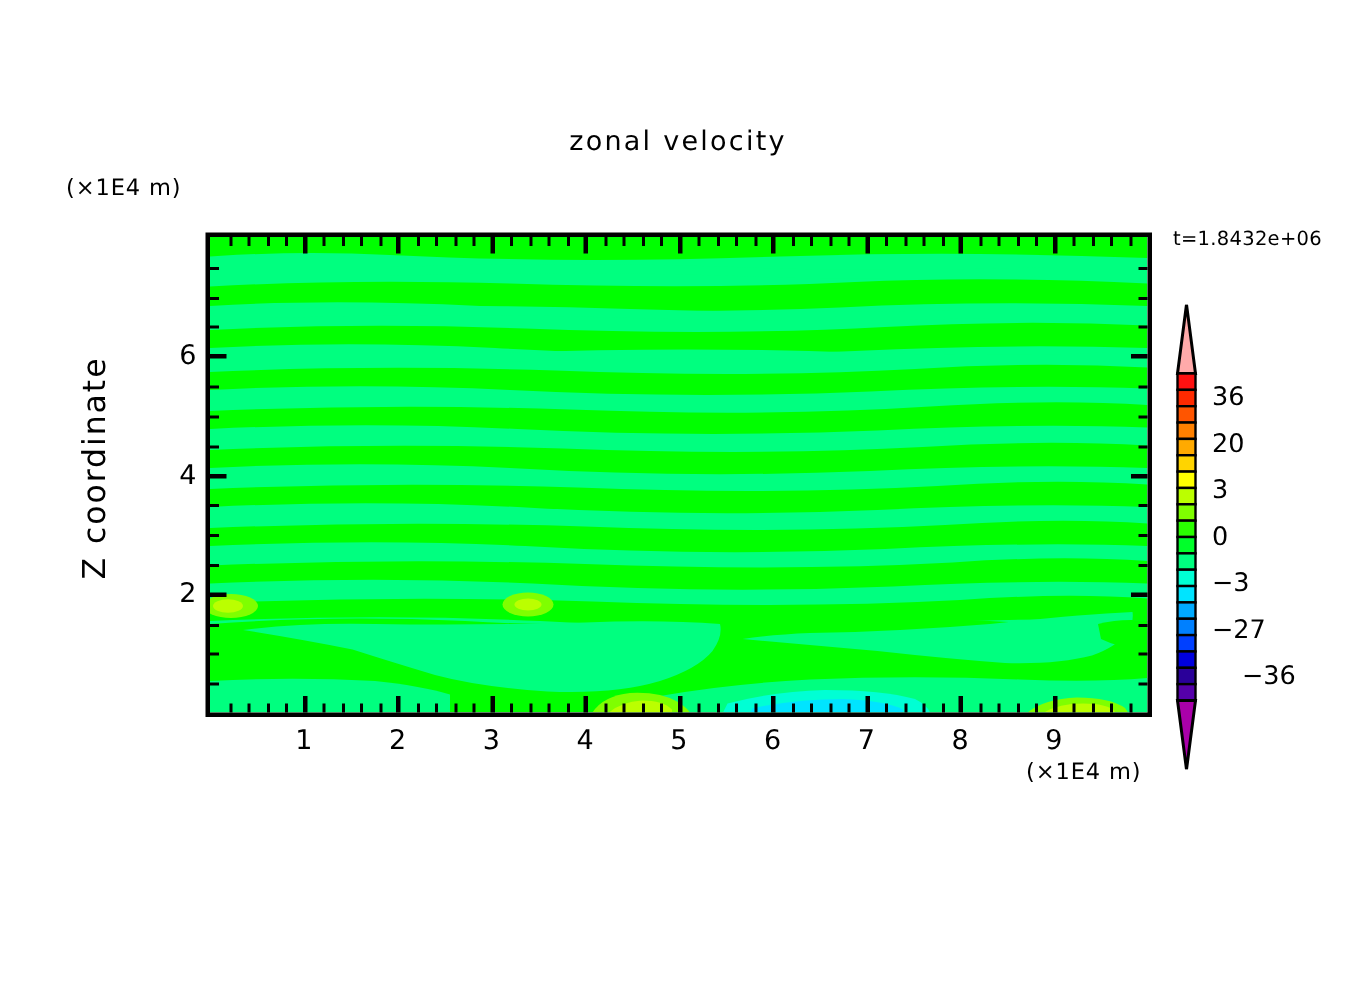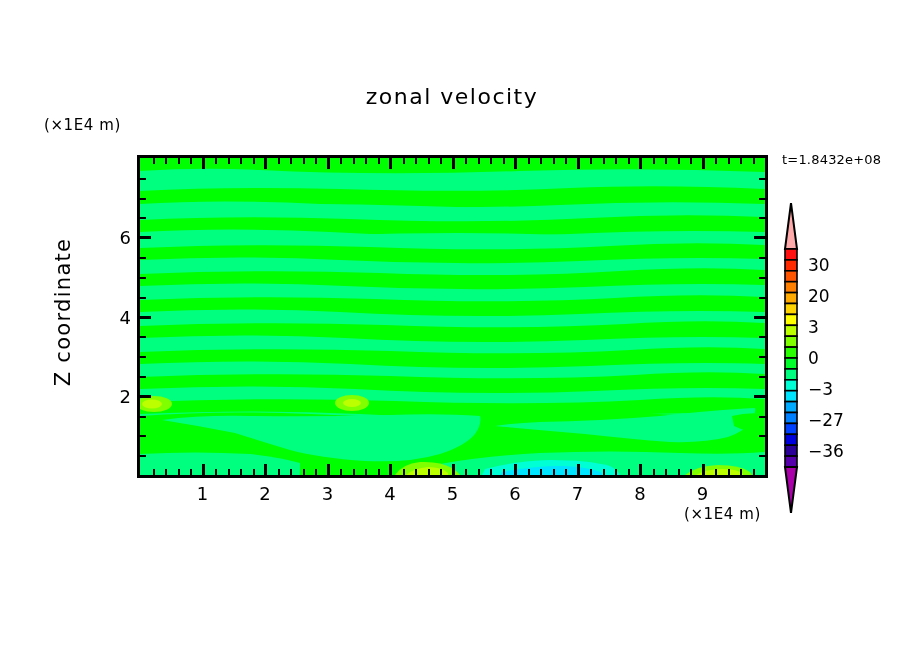--- a/index.html
+++ b/index.html
@@ -6,21 +6,21 @@
   body{
     width:904px;height:654px;position:relative;overflow:hidden;
     font-family:"DejaVu Sans", sans-serif;
     color:#000000;
   }
   .root{position:absolute;left:0;top:0;width:904px;height:654px;}
 
   
   .title{
     position:absolute;left:0;top:84px;width:904px;
-    text-align:center;font-size:22px;letter-spacing:1.5px;
+    text-align:center;font-size:18px;letter-spacing:1.5px;
     font-family:"DejaVu Sans", sans-serif;font-weight:400;
   }
   .units-top{
     position:absolute;left:44px;top:116px;font-size:15px;letter-spacing:.6px;
   }
   .units-bottom{
     position:absolute;left:684px;top:505px;font-size:15px;letter-spacing:.6px;
   }
   .tstamp{
     position:absolute;left:782px;top:152px;font-size:13px;letter-spacing:.2px;
@@ -61,21 +61,21 @@
 </style>
 </head>
 <body>
 
 <div class="root">
 
   <div class="title">zonal velocity</div>
 
   <div class="units-top">(×1E4 m)</div>
 
-  <div class="tstamp">t=1.8432e+08</div>
+  <div class="tstamp">t=1.8432e+06</div>
 
   <div class="plot-wrap">
     <div class="plot-canvas">
       <svg width="625" height="317" viewBox="0 0 625 317" preserveAspectRatio="none">
 
         <rect x="0" y="0" width="625" height="317" fill="#00FF7F"></rect>
 
         <g fill="#00FF00">
           <path d="M0,0 L625,0 L625,14 Q500,9 380,13 Q240,18 120,12 Q60,9 0,13 Z"></path>
           <path d="M0,33 Q90,28 200,31 Q330,35 430,30 Q520,26 625,31 L625,46 Q520,42 420,47 Q300,52 180,46 Q80,41 0,46 Z"></path>
@@ -301,22 +301,22 @@
         <rect x="7" y="198.6" width="12" height="10.9" fill="#00AAFF" stroke="#000" stroke-width="1.6"></rect>
         <rect x="7" y="209.5" width="12" height="10.9" fill="#0080FF" stroke="#000" stroke-width="1.6"></rect>
         <rect x="7" y="220.4" width="12" height="10.9" fill="#0040FF" stroke="#000" stroke-width="1.6"></rect>
         <rect x="7" y="231.3" width="12" height="10.9" fill="#0000DD" stroke="#000" stroke-width="1.6"></rect>
         <rect x="7" y="242.20000000000002" width="12" height="10.9" fill="#2A0099" stroke="#000" stroke-width="1.6"></rect>
         <rect x="7" y="253.1" width="12" height="10.9" fill="#5500AA" stroke="#000" stroke-width="1.6"></rect>
         <polygon points="7,264 19,264 13,310" fill="#AA00AA" stroke="#000" stroke-width="2"></polygon>
       </svg>
   </div>
   <div class="cbar-labels" id="cbar-labels">
-      <span style="top: 61.5714px;">30</span>
+      <span style="top: 61.5714px;">36</span>
       <span style="top: 92.7143px;">20</span>
       <span style="top: 123.857px;">3</span>
       <span style="top: 155px;">0</span>
       <span style="top: 186.143px;">−3</span>
       <span style="top: 217.286px;">−27</span>
-      <span style="top: 248.429px;">−36</span>
+      <span style="top: 248.429px; margin-left: 20px;">−36</span>
     </div>
 
 </div>
 
 </body></html>

